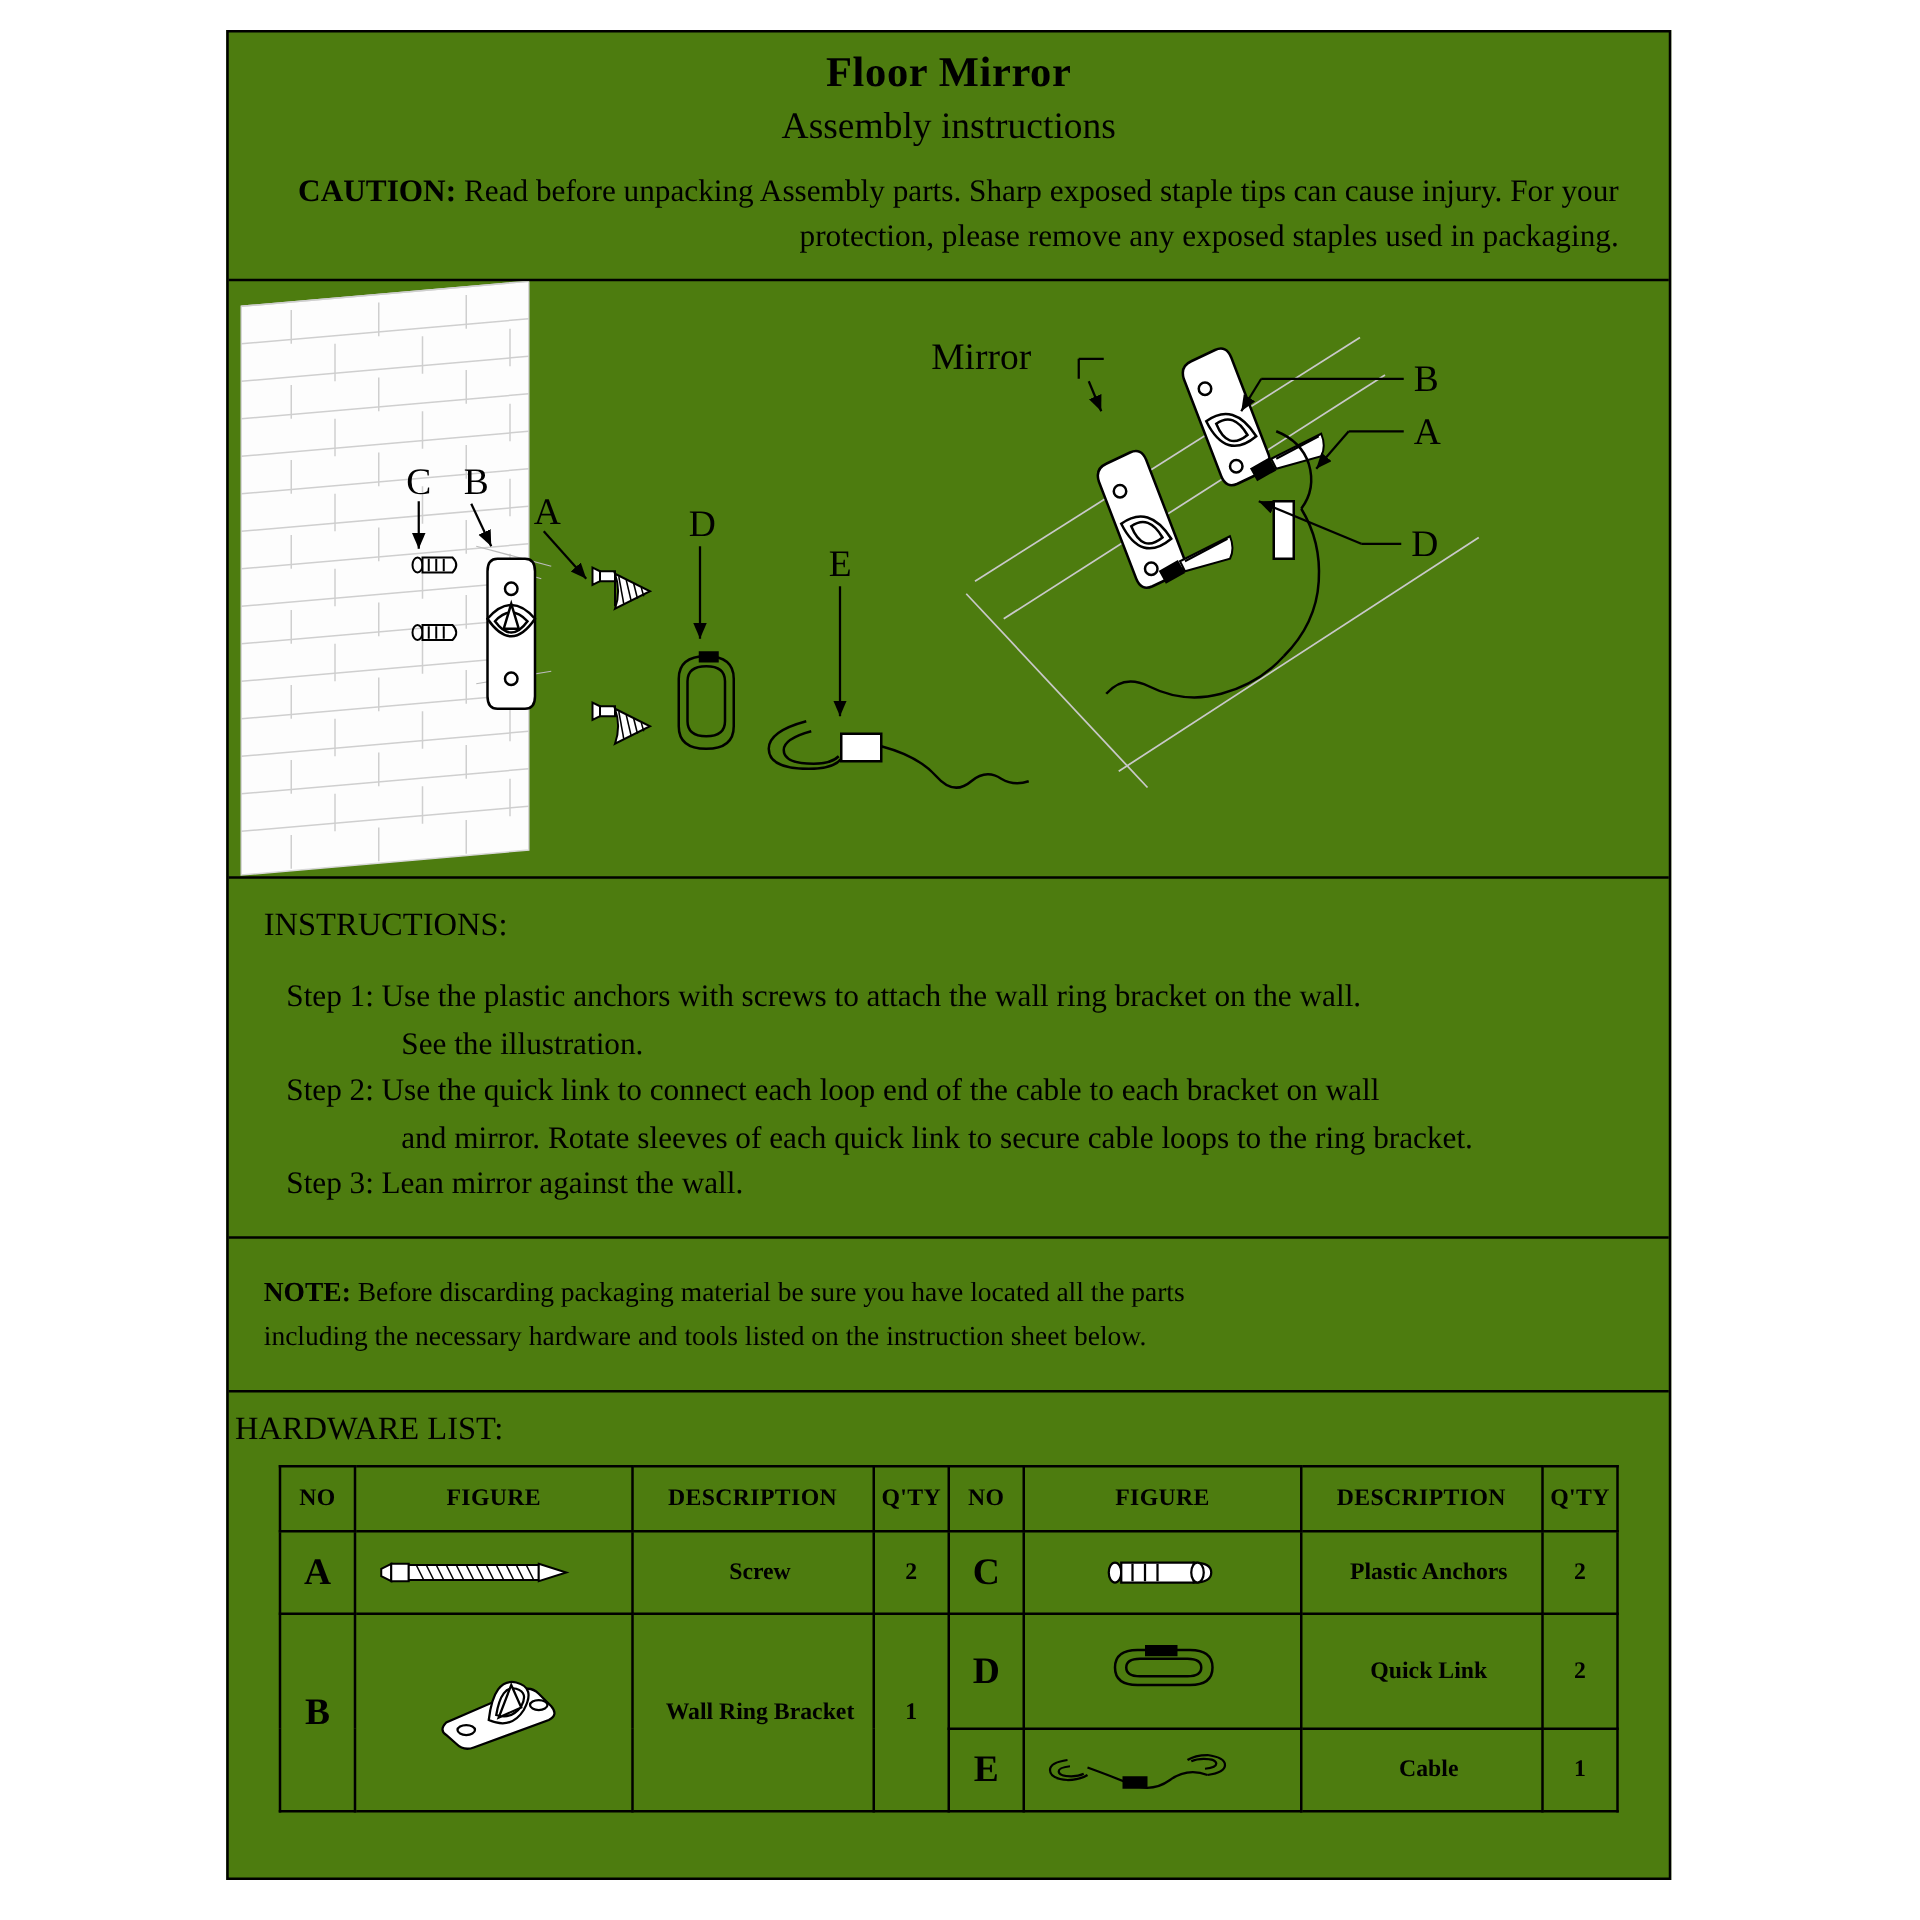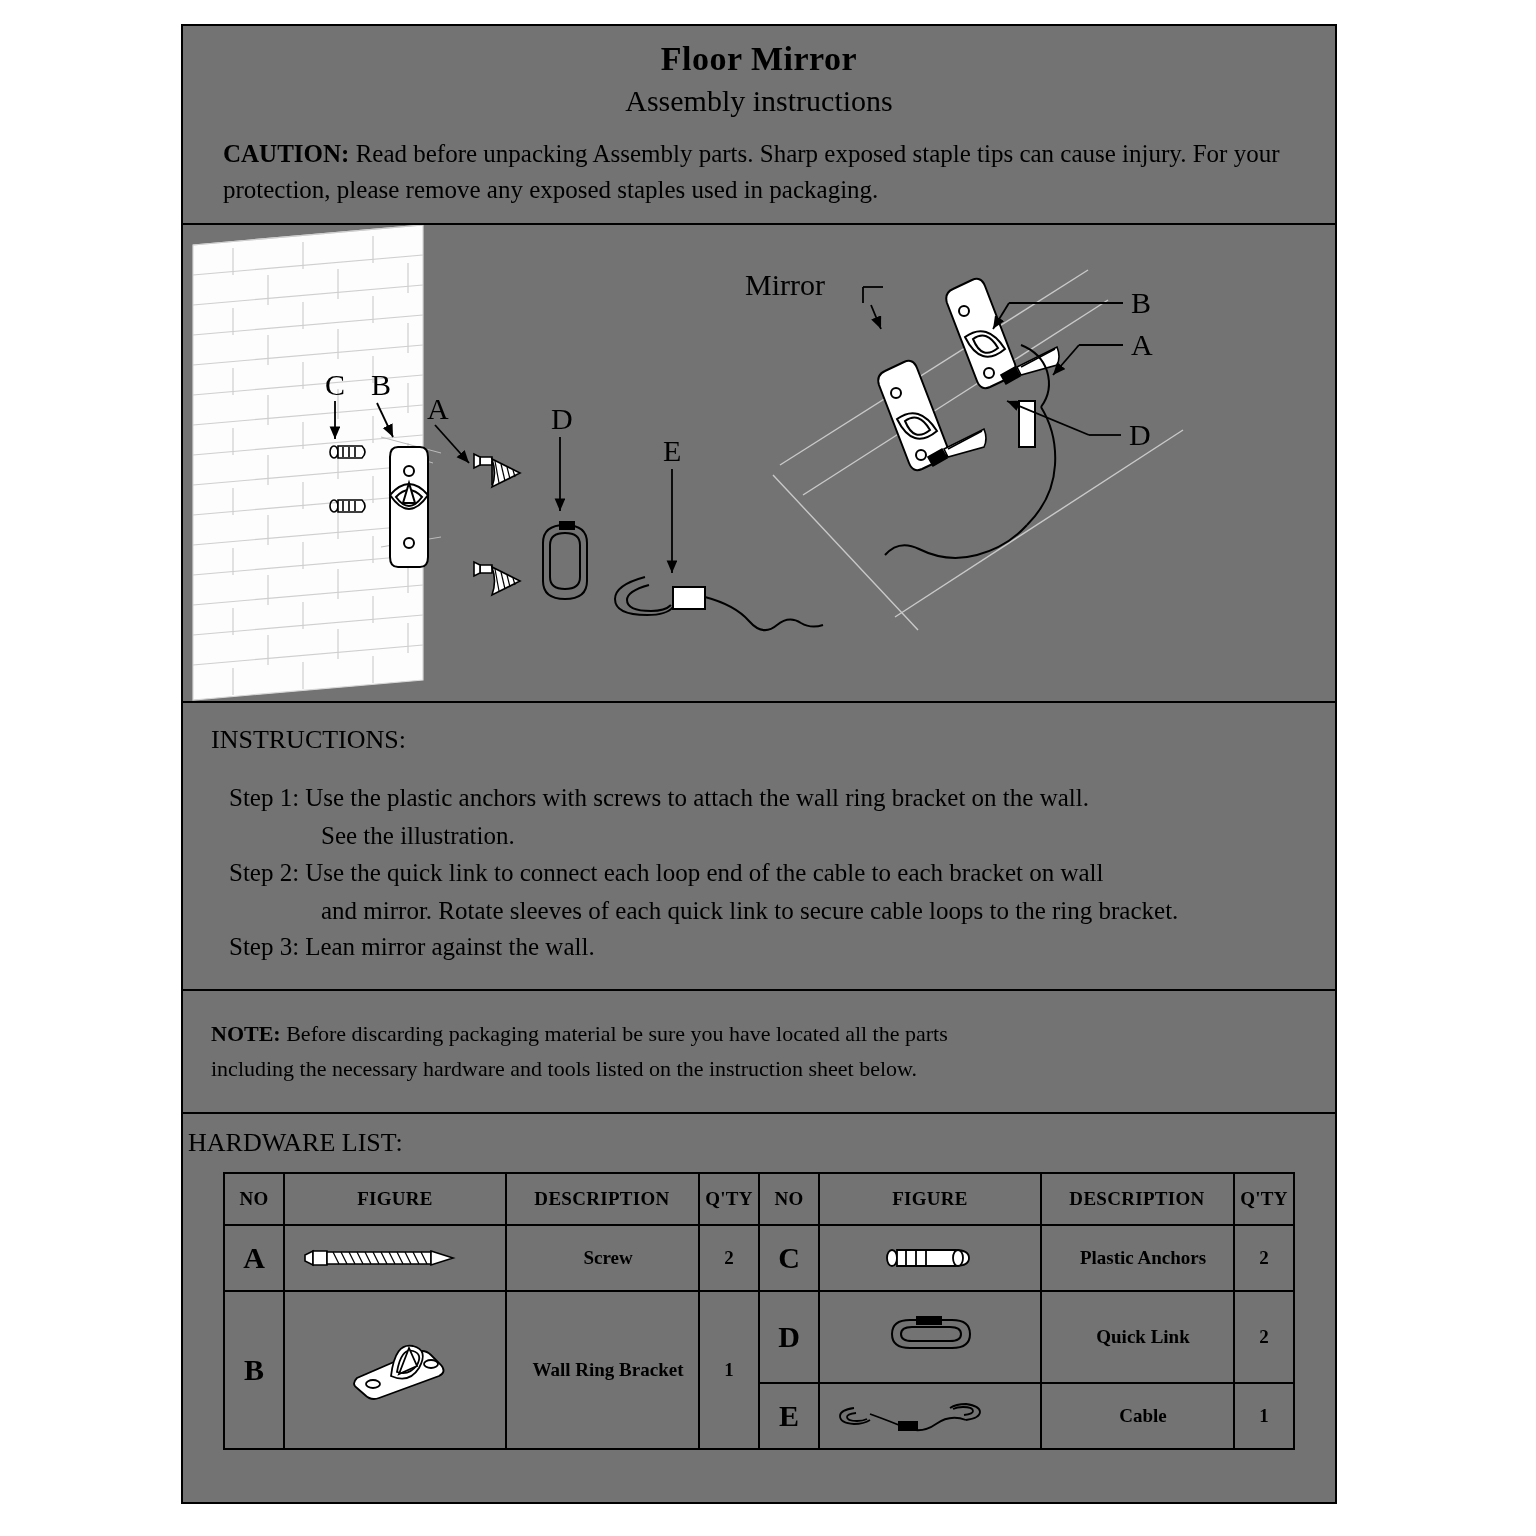--- a/index.html
+++ b/index.html
@@ -15,21 +15,21 @@
     overflow: hidden;
   }
   .page {
     position: absolute;
     left: 181px;
     top: 24px;
     width: 1156px;
     height: 1480px;
     border: 2px solid #000;
     box-sizing: border-box;
-    background: #737373;
+    background: #4d7c0f;
   }
   .section {
     box-sizing: border-box;
     border-bottom: 2px solid #000;
     position: relative;
   }
   .sec-title {
     text-align: center;
     padding-top: 14px;
   }
@@ -38,21 +38,21 @@
     font-weight: bold;
     letter-spacing: 0.5px;
   }
   .title-sub {
     font-size: 30px;
     margin-top: 6px;
   }
   .caution {
     font-size: 25px;
     line-height: 1.45;
-    text-align: left;
+    text-align: right;
     padding: 18px 40px 14px 40px;
   }
   .caution b { font-weight: bold; }
 
   
   .diagram {
     height: 478px;
     position: relative;
     overflow: hidden;
   }

